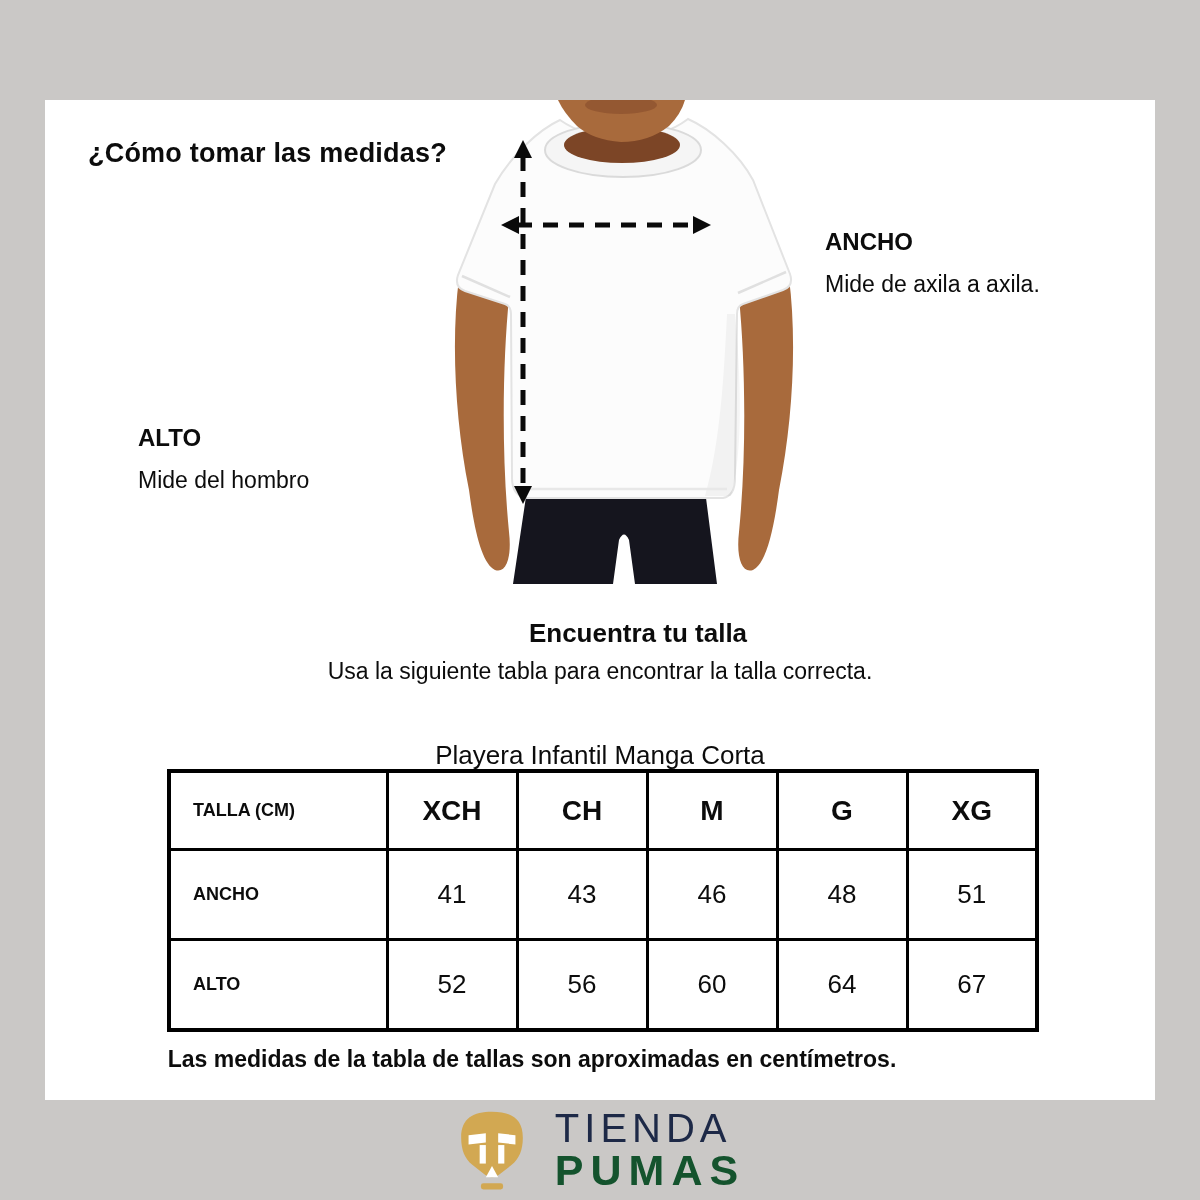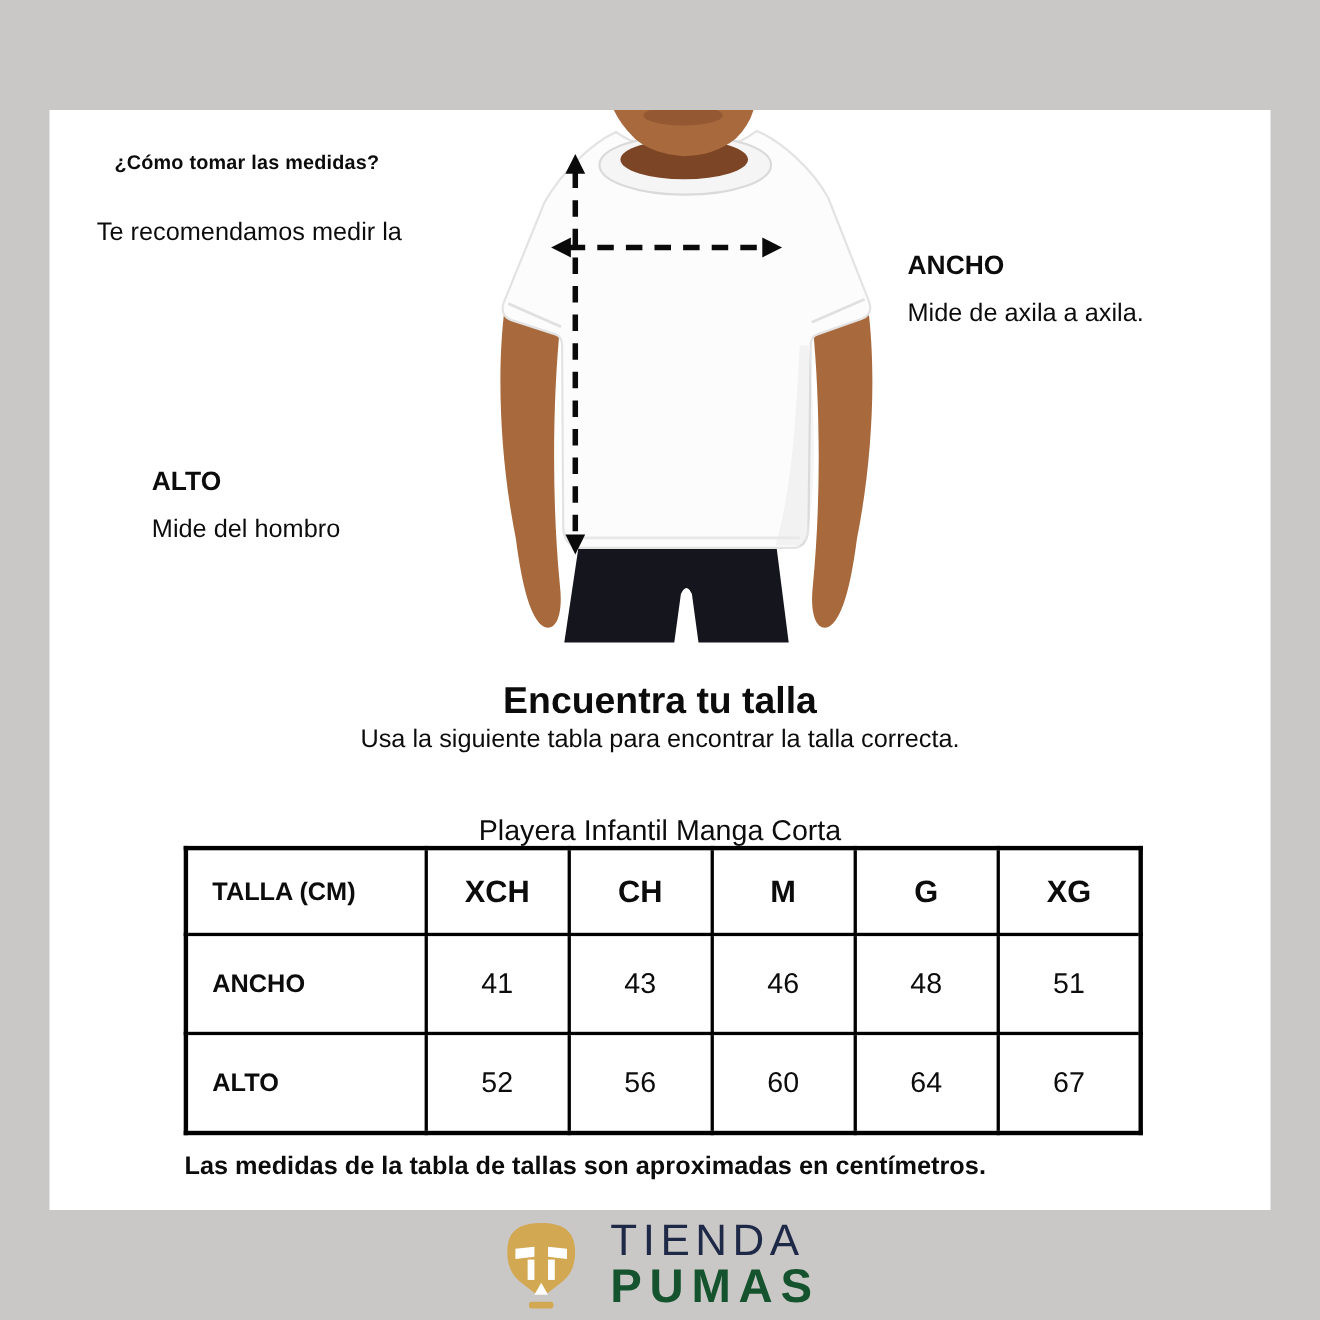--- a/index.html
+++ b/index.html
@@ -7,41 +7,41 @@
     width:1200px;height:1200px;position:relative;overflow:hidden;
     background:#cac8c6;
     font-family:"Liberation Sans", sans-serif;
     color:#0c0c0c;
   }
   .card{
     position:absolute;left:45px;top:100px;width:1110px;height:1000px;
     background:#ffffff;
   }
   .abs{position:absolute;}
-  .howto-title{left:104px;top:138px;font-size:18px;font-weight:bold;letter-spacing:.2px;}
+  .howto-title{left:88px;top:138px;font-size:27px;font-weight:bold;letter-spacing:.2px;}
   .howto-body{left:88px;top:192px;font-size:23px;line-height:37px;}
   .ancho-block{left:825px;top:228px;}
   .alto-block{left:138px;top:424px;}
   .measure-label{font-size:24px;font-weight:bold;margin-bottom:10px;}
   .measure-desc{font-size:23px;line-height:36px;}
   .center-band{left:45px;width:1110px;text-align:center;}
-  .find-title{top:618px;font-size:34px;font-weight:bold;}
+  .find-title{top:618px;font-size:26px;font-weight:bold;padding-left:38px;}
   .find-sub{top:658px;font-size:23px;}
   .table-title{top:740px;font-size:26px;}
   .size-table-wrap{left:167px;top:769px;}
   table.size-table{border-collapse:collapse;table-layout:fixed;background:#fff;}
   table.size-table td,table.size-table th{
     border:3px solid #000;text-align:center;vertical-align:middle;
     font-size:26px;font-weight:normal;padding:0;
   }
   table.size-table{border:4px solid #000;}
   table.size-table th{font-size:28px;font-weight:bold;height:75px;}
   table.size-table td{height:87px;}
   table.size-table .rowlabel{
-    text-align:left;padding-left:22px;font-size:23px;font-weight:bold;
+    text-align:left;padding-left:22px;font-size:18px;font-weight:bold;
   }
   .table-note{top:1046px;font-size:23px;font-weight:bold;left:45px;width:974px;text-align:center;position:absolute;}
   .footer{
     position:absolute;left:0;top:1104px;width:1200px;height:92px;
     display:flex;align-items:center;justify-content:center;gap:26px;
   }
   .brand-text{display:flex;flex-direction:column;align-items:flex-start;}
   .brand-top{font-size:40px;line-height:40px;letter-spacing:5px;font-weight:400;}
   .brand-bottom{font-size:43px;line-height:43px;letter-spacing:7px;font-weight:700;margin-top:1px;}
   .photo{position:absolute;left:443px;top:100px;}
@@ -77,21 +77,20 @@
 
   <g stroke="#0a0a0a" fill="#0a0a0a">
     <line x1="74" y1="125" x2="252" y2="125" stroke-width="5" stroke-dasharray="15 11" fill="none"></line>
     <polygon points="58,125 76,116 76,134" stroke="none"></polygon>
     <polygon points="268,125 250,116 250,134" stroke="none"></polygon>
   </g>
 </svg>
 
 <div class="abs howto-title">¿Cómo tomar las medidas?</div>
 <div class="abs howto-body">
-  <div>Te recomendamos medir la</div>
 </div>
 
 <div class="abs ancho-block">
   <div class="measure-label">ANCHO</div>
   <div class="measure-desc">Mide de axila a axila.</div>
 </div>
 
 <div class="abs alto-block">
   <div class="measure-label">ALTO</div>
   <div class="measure-desc">

